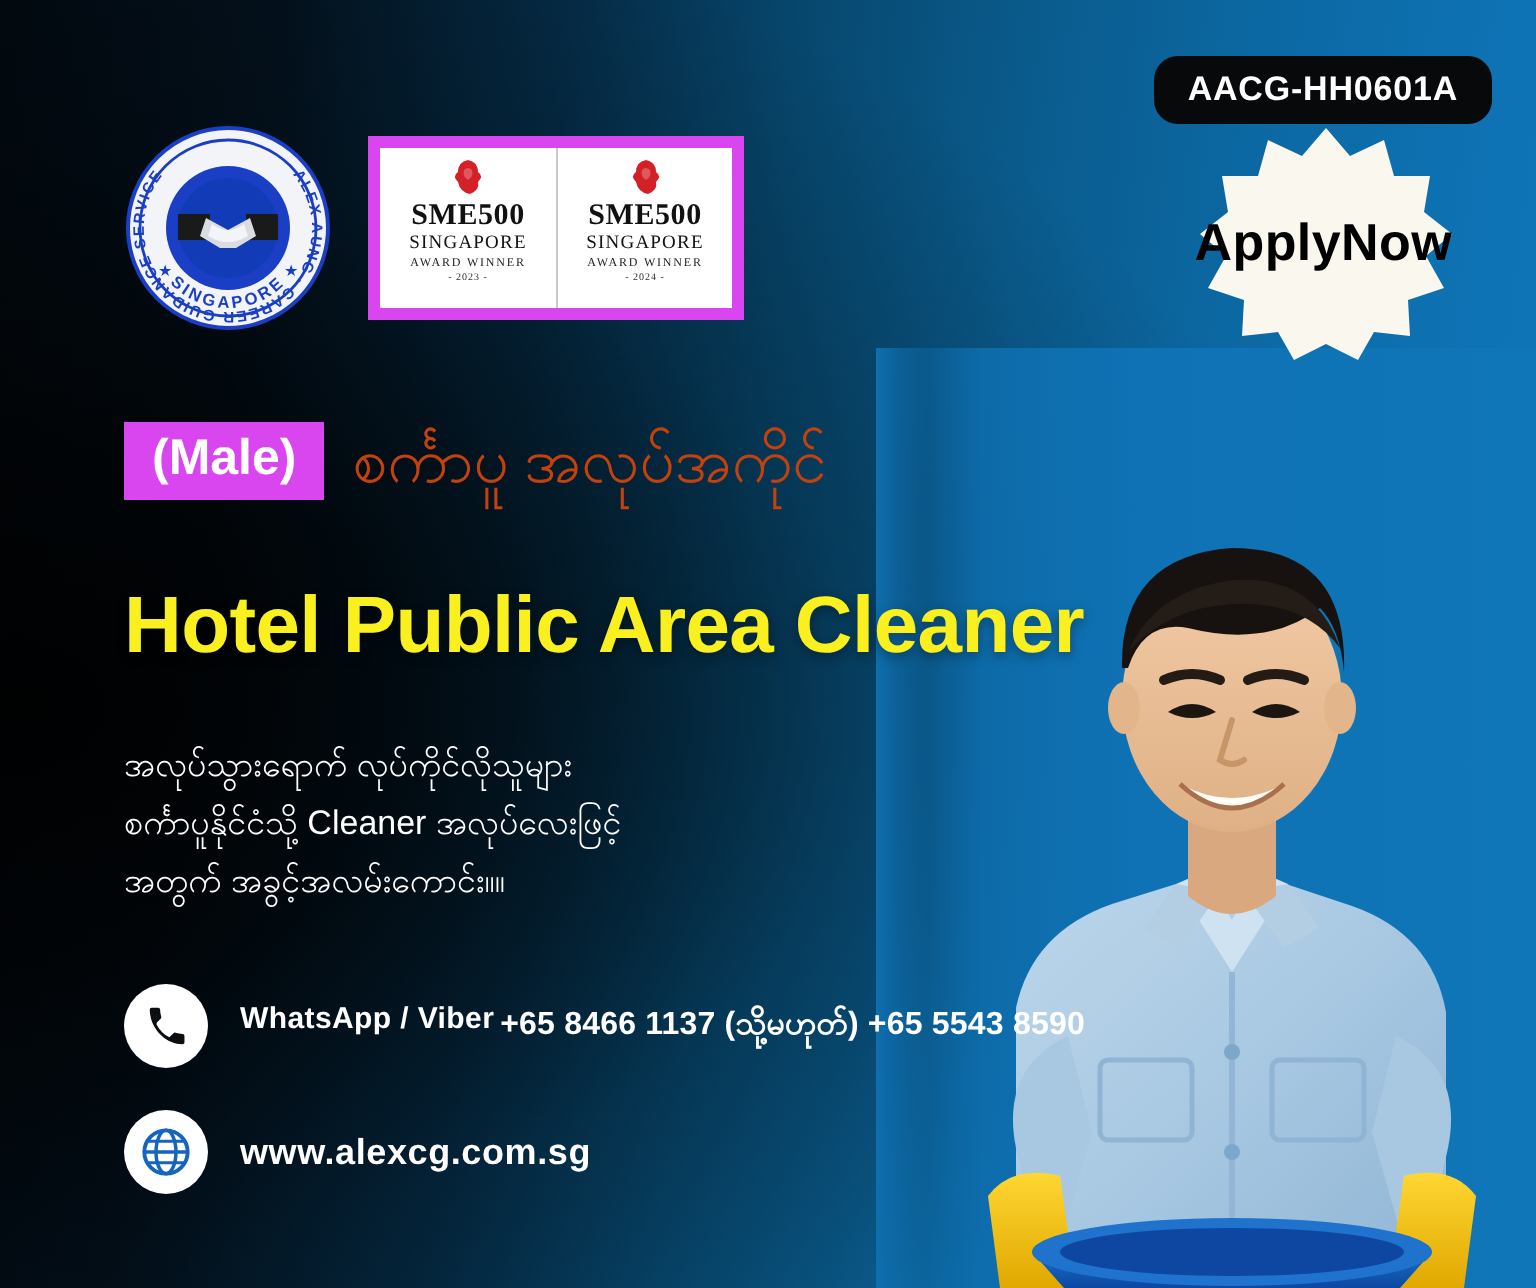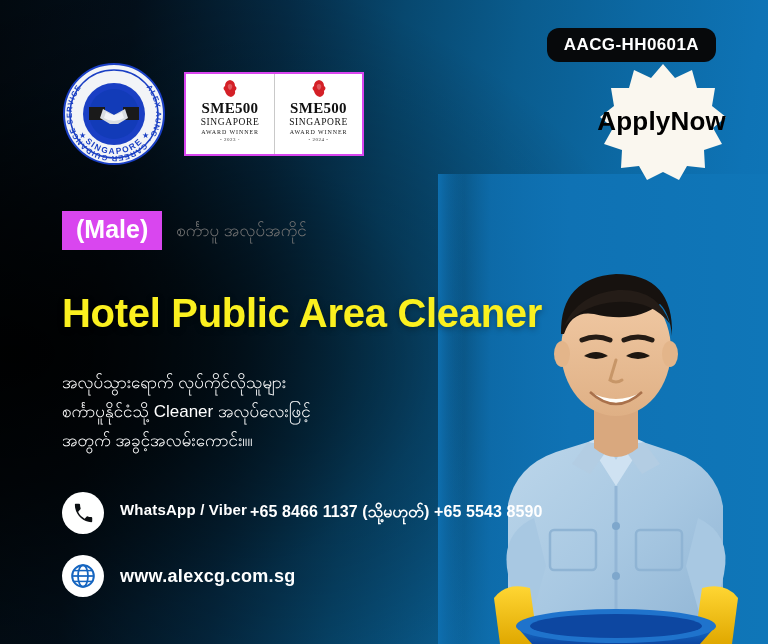--- a/index.html
+++ b/index.html
@@ -18,52 +18,52 @@
     background:radial-gradient(130% 100% at 2% 55%, rgba(0,0,0,0.95) 0%, rgba(0,0,0,0.7) 20%, rgba(0,0,0,0.25) 42%, rgba(0,0,0,0) 65%);
   }
 
   
   .photo{position:absolute;right:0;bottom:0;width:330px;height:470px;}
   .ph-bg{position:absolute;inset:0;background:linear-gradient(90deg,rgba(14,110,175,0) 0%,rgba(14,111,176,.85) 16%,#0f72b4 40%,#0f76b8 100%);}
   .person{position:absolute;left:0;right:0;bottom:0;top:0;}
 
   
   .code-pill{
-    position:absolute;top:28px;right:52px;background:#07090b;color:#fff;
+    position:absolute;top:28px;right:22px;background:#07090b;color:#fff;
     border-radius:12px;padding:8px 17px 9px;font-size:17px;font-weight:bold;
     letter-spacing:.4px;line-height:1;
   }
   
   .burst{position:absolute;top:62px;right:42px;width:126px;height:118px;}
   .burst-label{
     position:absolute;inset:0;display:flex;flex-direction:row;
     align-items:center;justify-content:flex-end;color:#000;font-weight:bold;
     font-size:26px;line-height:1.18;letter-spacing:.2px;
   }
   
   .logo-row{position:absolute;top:62px;left:62px;display:flex;align-items:center;gap:18px;}
   .seal{width:104px;height:104px;position:relative;}
-  .sme-box{display:flex;background:#fff;border:2px solid #d946ef;}
+  .sme-box{display:flex;background:#fff;border:6px solid #d946ef;}
   .sme{width:88px;height:80px;display:flex;flex-direction:column;align-items:center;
        justify-content:center;background:#fff;position:relative;}
   .sme + .sme{border-left:1px solid #c9c9c9;}
   .sme .lion{position:absolute;top:5px;left:50%;transform:translateX(-50%);}
   .sme .t1{font-family:"Liberation Serif","DejaVu Serif",serif;font-size:15px;font-weight:bold;
            color:#111;letter-spacing:.3px;margin-top:15px;line-height:1;}
   .sme .t2{font-family:"Liberation Serif","DejaVu Serif",serif;font-size:9.5px;color:#111;
            letter-spacing:.6px;line-height:1.25;margin-top:1px;}
   .sme .t3{font-family:"Liberation Serif","DejaVu Serif",serif;font-size:6px;color:#222;
            letter-spacing:.9px;line-height:1.2;}
   .sme .t4{font-family:"Liberation Serif","DejaVu Serif",serif;font-size:5px;color:#333;
            letter-spacing:.5px;margin-top:1px;}
 
   
   .male-row{position:absolute;top:211px;left:62px;display:flex;align-items:center;gap:14px;}
   .male-tag{background:#d946ef;color:#fff;font-size:25px;font-weight:bold;padding:6px 14px 8px;line-height:1;}
-  .mm-head{color:#737373;font-size:17px;line-height:1.15;white-space:nowrap;}
+  .mm-head{color:#c2410c;font-size:31px;line-height:1.15;white-space:nowrap;font-family:Liberation Serif, serif;}
   .job-title{
     position:absolute;top:293px;left:62px;color:#fbf01f;font-size:40px;font-weight:bold;
     letter-spacing:-.3px;line-height:1;text-shadow:0 2px 6px rgba(0,0,0,.35);
   }
   .desc{position:absolute;top:368px;left:62px;color:#fff;font-size:17px;line-height:1.72;}
 
   
   .contact{position:absolute;left:62px;display:flex;align-items:center;gap:16px;}
   .c-phone{top:492px;}
   .c-web{top:555px;}

